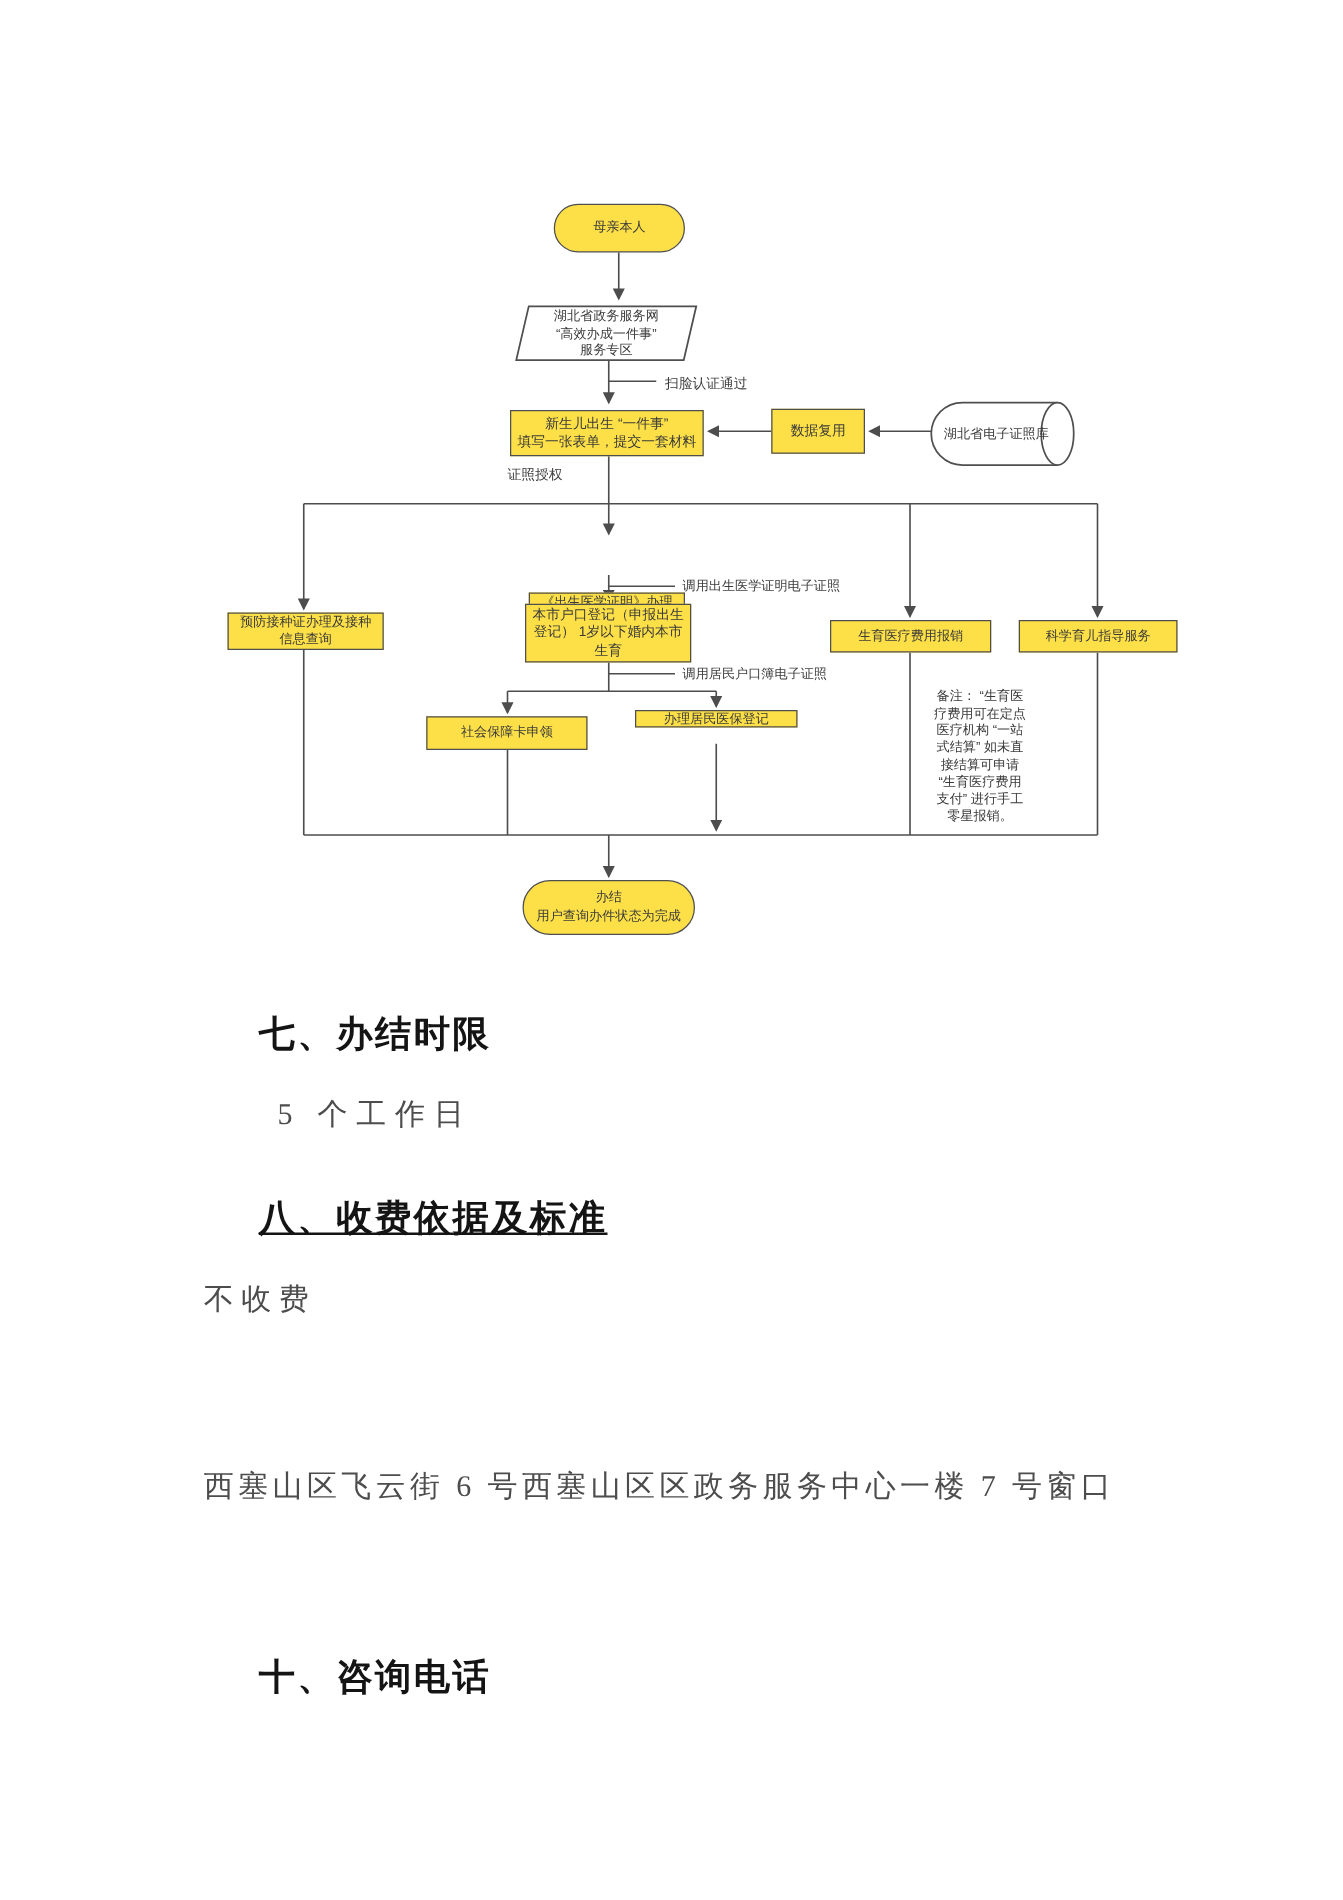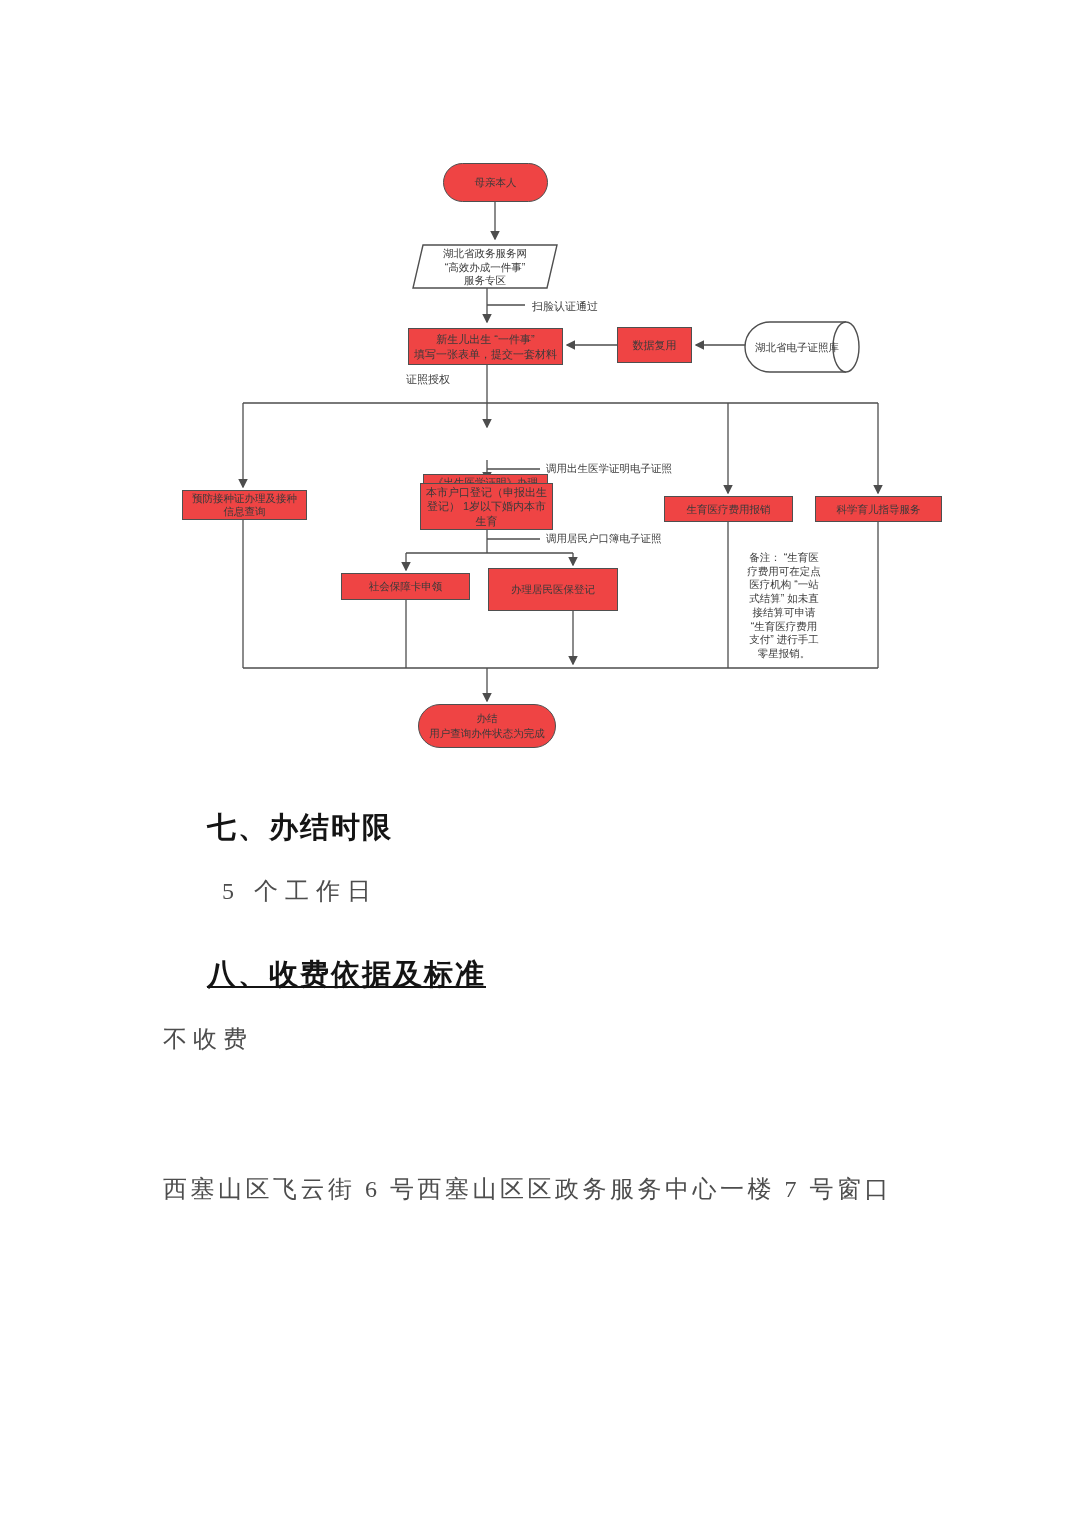--- a/index.html
+++ b/index.html
@@ -1,21 +1,21 @@
 <!DOCTYPE html>
 <html><head>
 <meta charset="utf-8">
 <style>
   html,body{margin:0;padding:0;background:#ffffff;}
   #page{position:relative;width:1074px;height:1520px;background:#ffffff;overflow:hidden;
         font-family:"Liberation Sans",sans-serif;}
   svg.edges{position:absolute;left:0;top:0;}
   .node{position:absolute;display:flex;align-items:center;justify-content:center;
         text-align:center;white-space:pre-line;color:#3a3a3a;font-size:10.5px;line-height:13px;
-        background:#ef4444;box-sizing:border-box;}
+        background:#fde047;box-sizing:border-box;}
   .rectnode{border:1.4px solid #4f4f4f;}
   .stadium{border:1.4px solid #4f4f4f;}
   .plain{background:transparent;}
   .edge-label{position:absolute;color:#3d3d3d;font-size:11px;white-space:pre;background:transparent;}
   .note{position:absolute;color:#3a3a3a;font-size:10.5px;line-height:13.7px;text-align:center;
         white-space:pre-line;}
   .doc-heading{position:absolute;font-weight:bold;font-size:29px;letter-spacing:2px;color:#141414;
         font-family:"Liberation Sans",sans-serif;white-space:pre;margin-left:44px;}
   .doc-body{position:absolute;font-size:24px;color:#4d4d4d;font-family:"Liberation Serif",serif;
         white-space:pre;}
@@ -86,21 +86,21 @@
 
   <div class="node rectnode" style="left:182px;top:490px;width:125px;height:30px;">预防接种证办理及接种
 信息查询</div>
 
   <div class="node rectnode" style="left:664px;top:496px;width:129px;height:26px;">生育医疗费用报销</div>
 
   <div class="node rectnode" style="left:815px;top:496px;width:127px;height:26px;">科学育儿指导服务</div>
 
   <div class="node rectnode" style="left:341px;top:573px;width:129px;height:27px;">社会保障卡申领</div>
 
-  <div class="node rectnode" style="left:488px;top:568px;width:130px;height:43px;">办理居民医保登记</div>
+  <div class="node rectnode" style="left:508px;top:568px;width:130px;height:14px;">办理居民医保登记</div>
 
   <div class="note" style="left:733px;top:531px;width:102px;margin-top:20px;">备注： “生育医
 疗费用可在定点
 医疗机构 “一站
 式结算” 如未直
 接结算可申请
 “生育医疗费用
 支付” 进行手工
 零星报销。</div>
 
@@ -113,14 +113,15 @@
   <div class="edge-label" style="left:546px;top:532px;font-size:10.5px;">调用居民户口簿电子证照</div>
 
   <div class="doc-heading" style="left:163px;top:808px;">七、办结时限</div>
   <div class="doc-body" style="left:222px;top:875px;letter-spacing:7px;">5 个工作日</div>
 
   <div class="doc-heading" style="left:163px;top:955px;text-decoration:underline;">八、收费依据及标准</div>
   <div class="doc-body" style="left:163px;top:1023px;letter-spacing:6px;">不收费</div>
 
   <div class="doc-body" style="left:163px;top:1173px;letter-spacing:3.5px;">西塞山区飞云街 6 号西塞山区区政务服务中心一楼 7 号窗口</div>
 
+  <div class="doc-heading" style="left:163px;top:1322px;">十、咨询电话</div>
 
 </div>
 
 </body></html>

